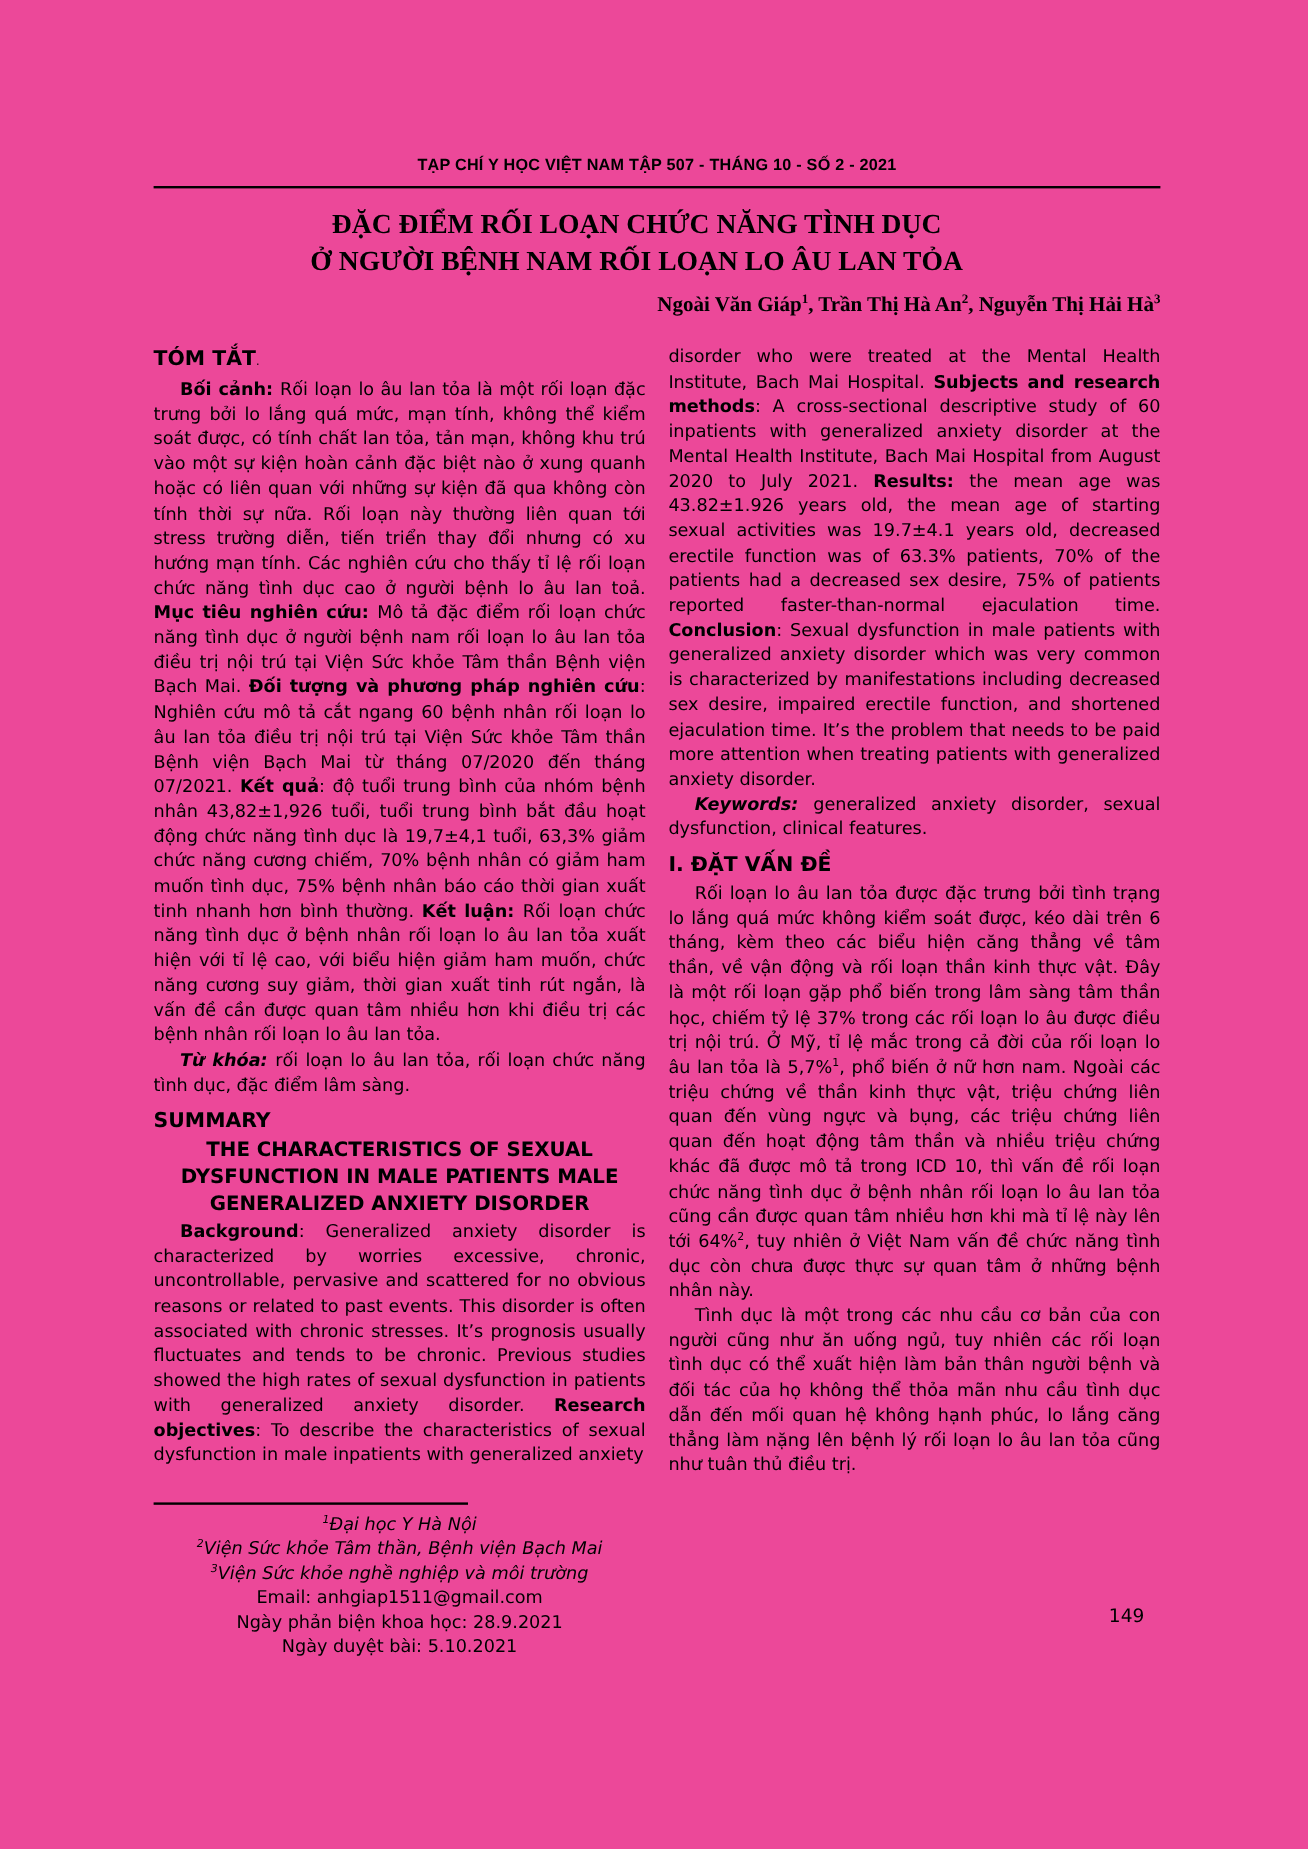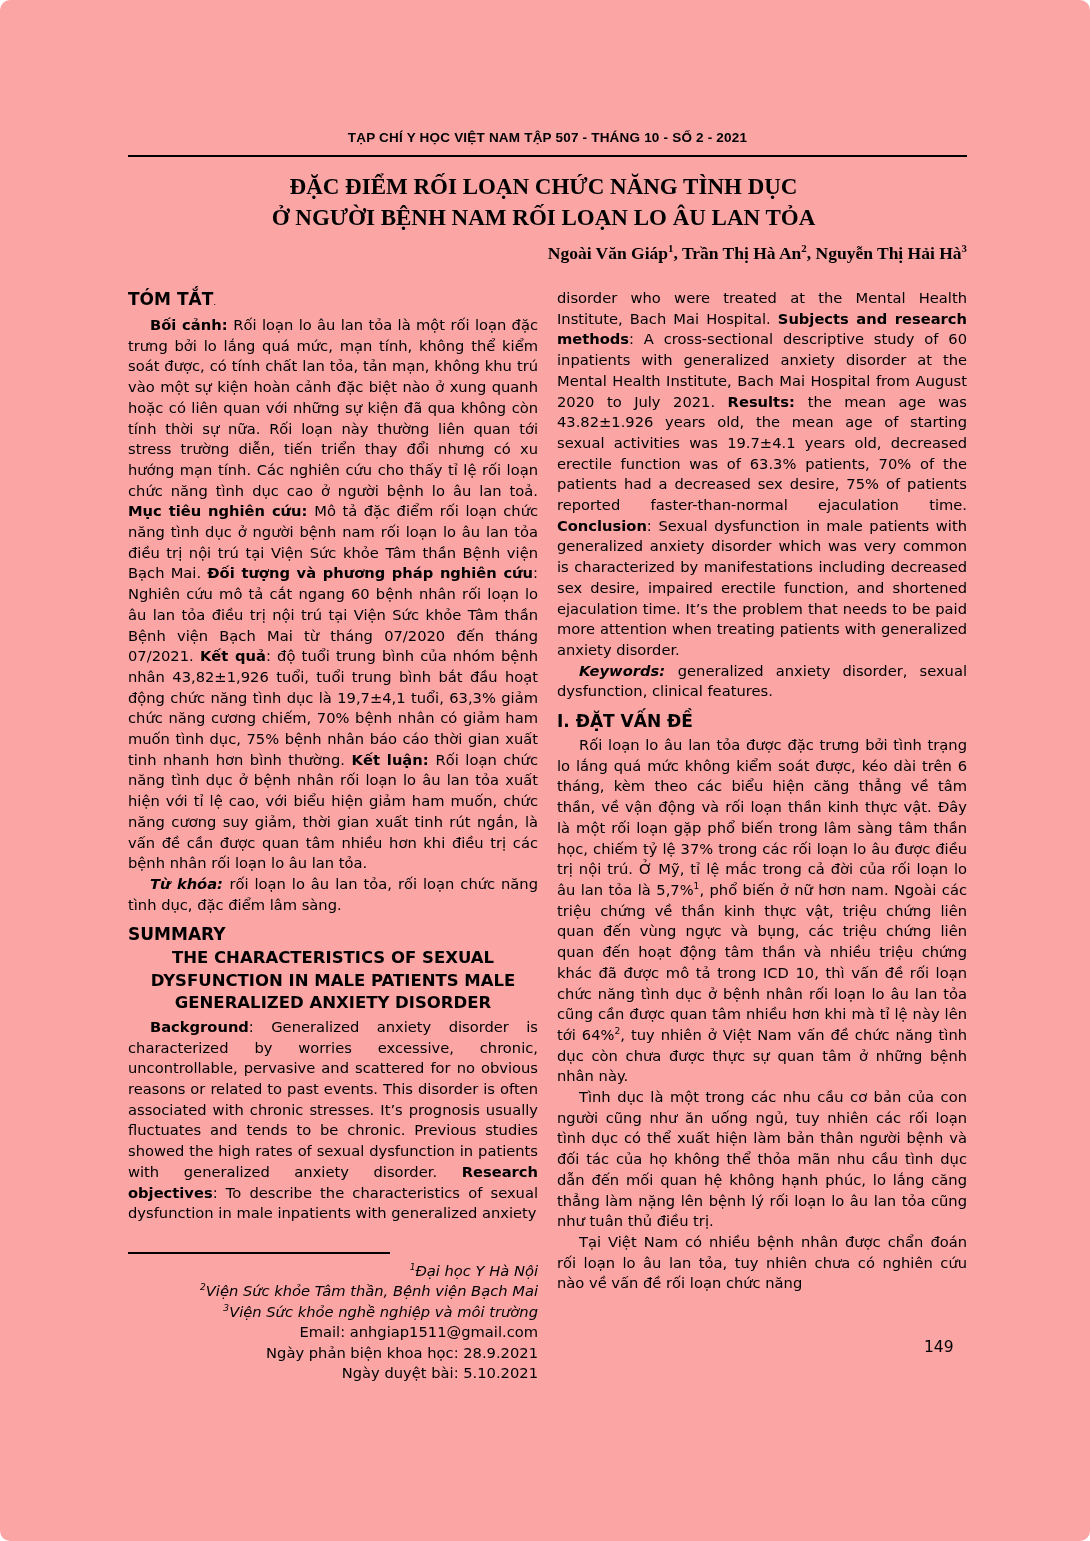--- a/index.html
+++ b/index.html
@@ -1,27 +1,27 @@
 <!DOCTYPE html>
 <html><head>
 <meta charset="utf-8">
 <style>
   html,body{margin:0;padding:0;background:#ffffff;}
   body{width:1090px;height:1541px;overflow:hidden;position:relative;color:#000;}
-  .page{position:absolute;inset:0;background:#fca5a5;font-family:"DejaVu Sans",sans-serif;border-radius:10px;}
+  .page{position:absolute;inset:0;background:#ec4899;font-family:"DejaVu Sans",sans-serif;}
 
   .journal-header{
     position:absolute;top:130px;left:128px;width:839px;
     text-align:center;font-family:"Liberation Sans",sans-serif;
     font-weight:bold;font-size:13.5px;letter-spacing:.2px;white-space:nowrap;
   }
   .header-rule{position:absolute;top:155px;left:128px;width:839px;border-top:2.2px solid #000;}
 
   .article-title{
-    position:absolute;top:171px;left:124px;width:839px;text-align:center;
+    position:absolute;top:171px;left:111px;width:839px;text-align:center;
     font-family:"Liberation Serif",serif;font-weight:bold;font-size:23px;line-height:31px;
   }
   .authors{
     position:absolute;top:243px;left:128px;width:839px;text-align:right;
     font-family:"Liberation Serif",serif;font-weight:bold;font-size:17.5px;
   }
 
   .columns{position:absolute;top:288px;left:128px;width:839px;display:flex;gap:19px;}
   .col{flex:1;min-width:0;}
 
@@ -33,21 +33,21 @@
     font-family:"DejaVu Sans",sans-serif;
   }
   .mt{margin-top:8px;}
   .en-subtitle{
     margin:2px 0 2px 0;text-align:center;font-weight:bold;font-size:16.5px;line-height:22.5px;
   }
   .intro-heading{margin:8px 0 3px 0;font-size:17px;line-height:22px;font-weight:bold;}
 
   .footnote{margin-top:28px;}
   .footnote-rule{width:262px;border-top:2px solid #000;margin:0 0 7px 0;}
-  .footnote-line{font-size:14.7px;line-height:20.4px;text-align:right;}
+  .footnote-line{font-size:14.7px;line-height:20.4px;text-align:center;}
 
   .page-number{position:absolute;top:1338px;left:924px;font-size:15.5px;}
 
   
   .seg-n{}
   .seg-b{font-weight:bold;}
   .seg-i{font-style:italic;}
   .seg-bi{font-weight:bold;font-style:italic;}
   .seg-sup{vertical-align:super;font-size:.62em;line-height:0;}
   .seg-supi{vertical-align:super;font-size:.62em;line-height:0;font-style:italic;}
@@ -90,20 +90,19 @@
       </div>
     </div>
 
     <div class="col">
       <p class="body-p"><span class="seg-n">disorder who were treated at the Mental Health Institute, Bach Mai Hospital. </span><span class="seg-b">Subjects and research methods</span><span class="seg-n">: A cross-sectional descriptive study of 60 inpatients with generalized anxiety disorder at the Mental Health Institute, Bach Mai Hospital from August 2020 to July 2021. </span><span class="seg-b">Results: </span><span class="seg-n">the mean age was 43.82±1.926 years old, the mean age of starting sexual activities was 19.7±4.1 years old, decreased erectile function was of 63.3% patients, 70% of the patients had a decreased sex desire, 75% of patients reported faster-than-normal ejaculation time. </span><span class="seg-b">Conclusion</span><span class="seg-n">: Sexual dysfunction in male patients with generalized anxiety disorder which was very common is characterized by manifestations including decreased sex desire, impaired erectile function, and shortened ejaculation time. It’s the problem that needs to be paid more attention when treating patients with generalized anxiety disorder.</span></p>
       <p class="body-p ind"><span class="seg-bi">Keywords: </span><span class="seg-n">generalized anxiety disorder, sexual dysfunction, clinical features.</span></p>
 
       <h2 class="intro-heading">I. ĐẶT VẤN ĐỀ</h2>
       <p class="body-p ind"><span class="seg-n">Rối loạn lo âu lan tỏa được đặc trưng bởi tình trạng lo lắng quá mức không kiểm soát được, kéo dài trên 6 tháng, kèm theo các biểu hiện căng thẳng về tâm thần, về vận động và rối loạn thần kinh thực vật. Đây là một rối loạn gặp phổ biến trong lâm sàng tâm thần học, chiếm tỷ lệ 37% trong các rối loạn lo âu được điều trị nội trú. Ở Mỹ, tỉ lệ mắc trong cả đời của rối loạn lo âu lan tỏa là 5,7%</span><span class="seg-sup">1</span><span class="seg-n">, phổ biến ở nữ hơn nam. Ngoài các triệu chứng về thần kinh thực vật, triệu chứng liên quan đến vùng ngực và bụng, các triệu chứng liên quan đến hoạt động tâm thần và nhiều triệu chứng khác đã được mô tả trong ICD 10, thì vấn đề rối loạn chức năng tình dục ở bệnh nhân rối loạn lo âu lan tỏa cũng cần được quan tâm nhiều hơn khi mà tỉ lệ này lên tới 64%</span><span class="seg-sup">2</span><span class="seg-n">, tuy nhiên ở Việt Nam vấn đề chức năng tình dục còn chưa được thực sự quan tâm ở những bệnh nhân này.</span></p>
       <p class="body-p ind"><span class="seg-n">Tình dục là một trong các nhu cầu cơ bản của con người cũng như ăn uống ngủ, tuy nhiên các rối loạn tình dục có thể xuất hiện làm bản thân người bệnh và đối tác của họ không thể thỏa mãn nhu cầu tình dục dẫn đến mối quan hệ không hạnh phúc, lo lắng căng thẳng làm nặng lên bệnh lý rối loạn lo âu lan tỏa cũng như tuân thủ điều trị.</span></p>
-      <p class="body-p ind"><span class="seg-n">Tại Việt Nam có nhiều bệnh nhân được chẩn đoán rối loạn lo âu lan tỏa, tuy nhiên chưa có nghiên cứu nào về vấn đề rối loạn chức năng</span></p>
     </div>
 
   </div>
 
   <div class="page-number">149</div>
 
 </div>
 
 </body></html>

